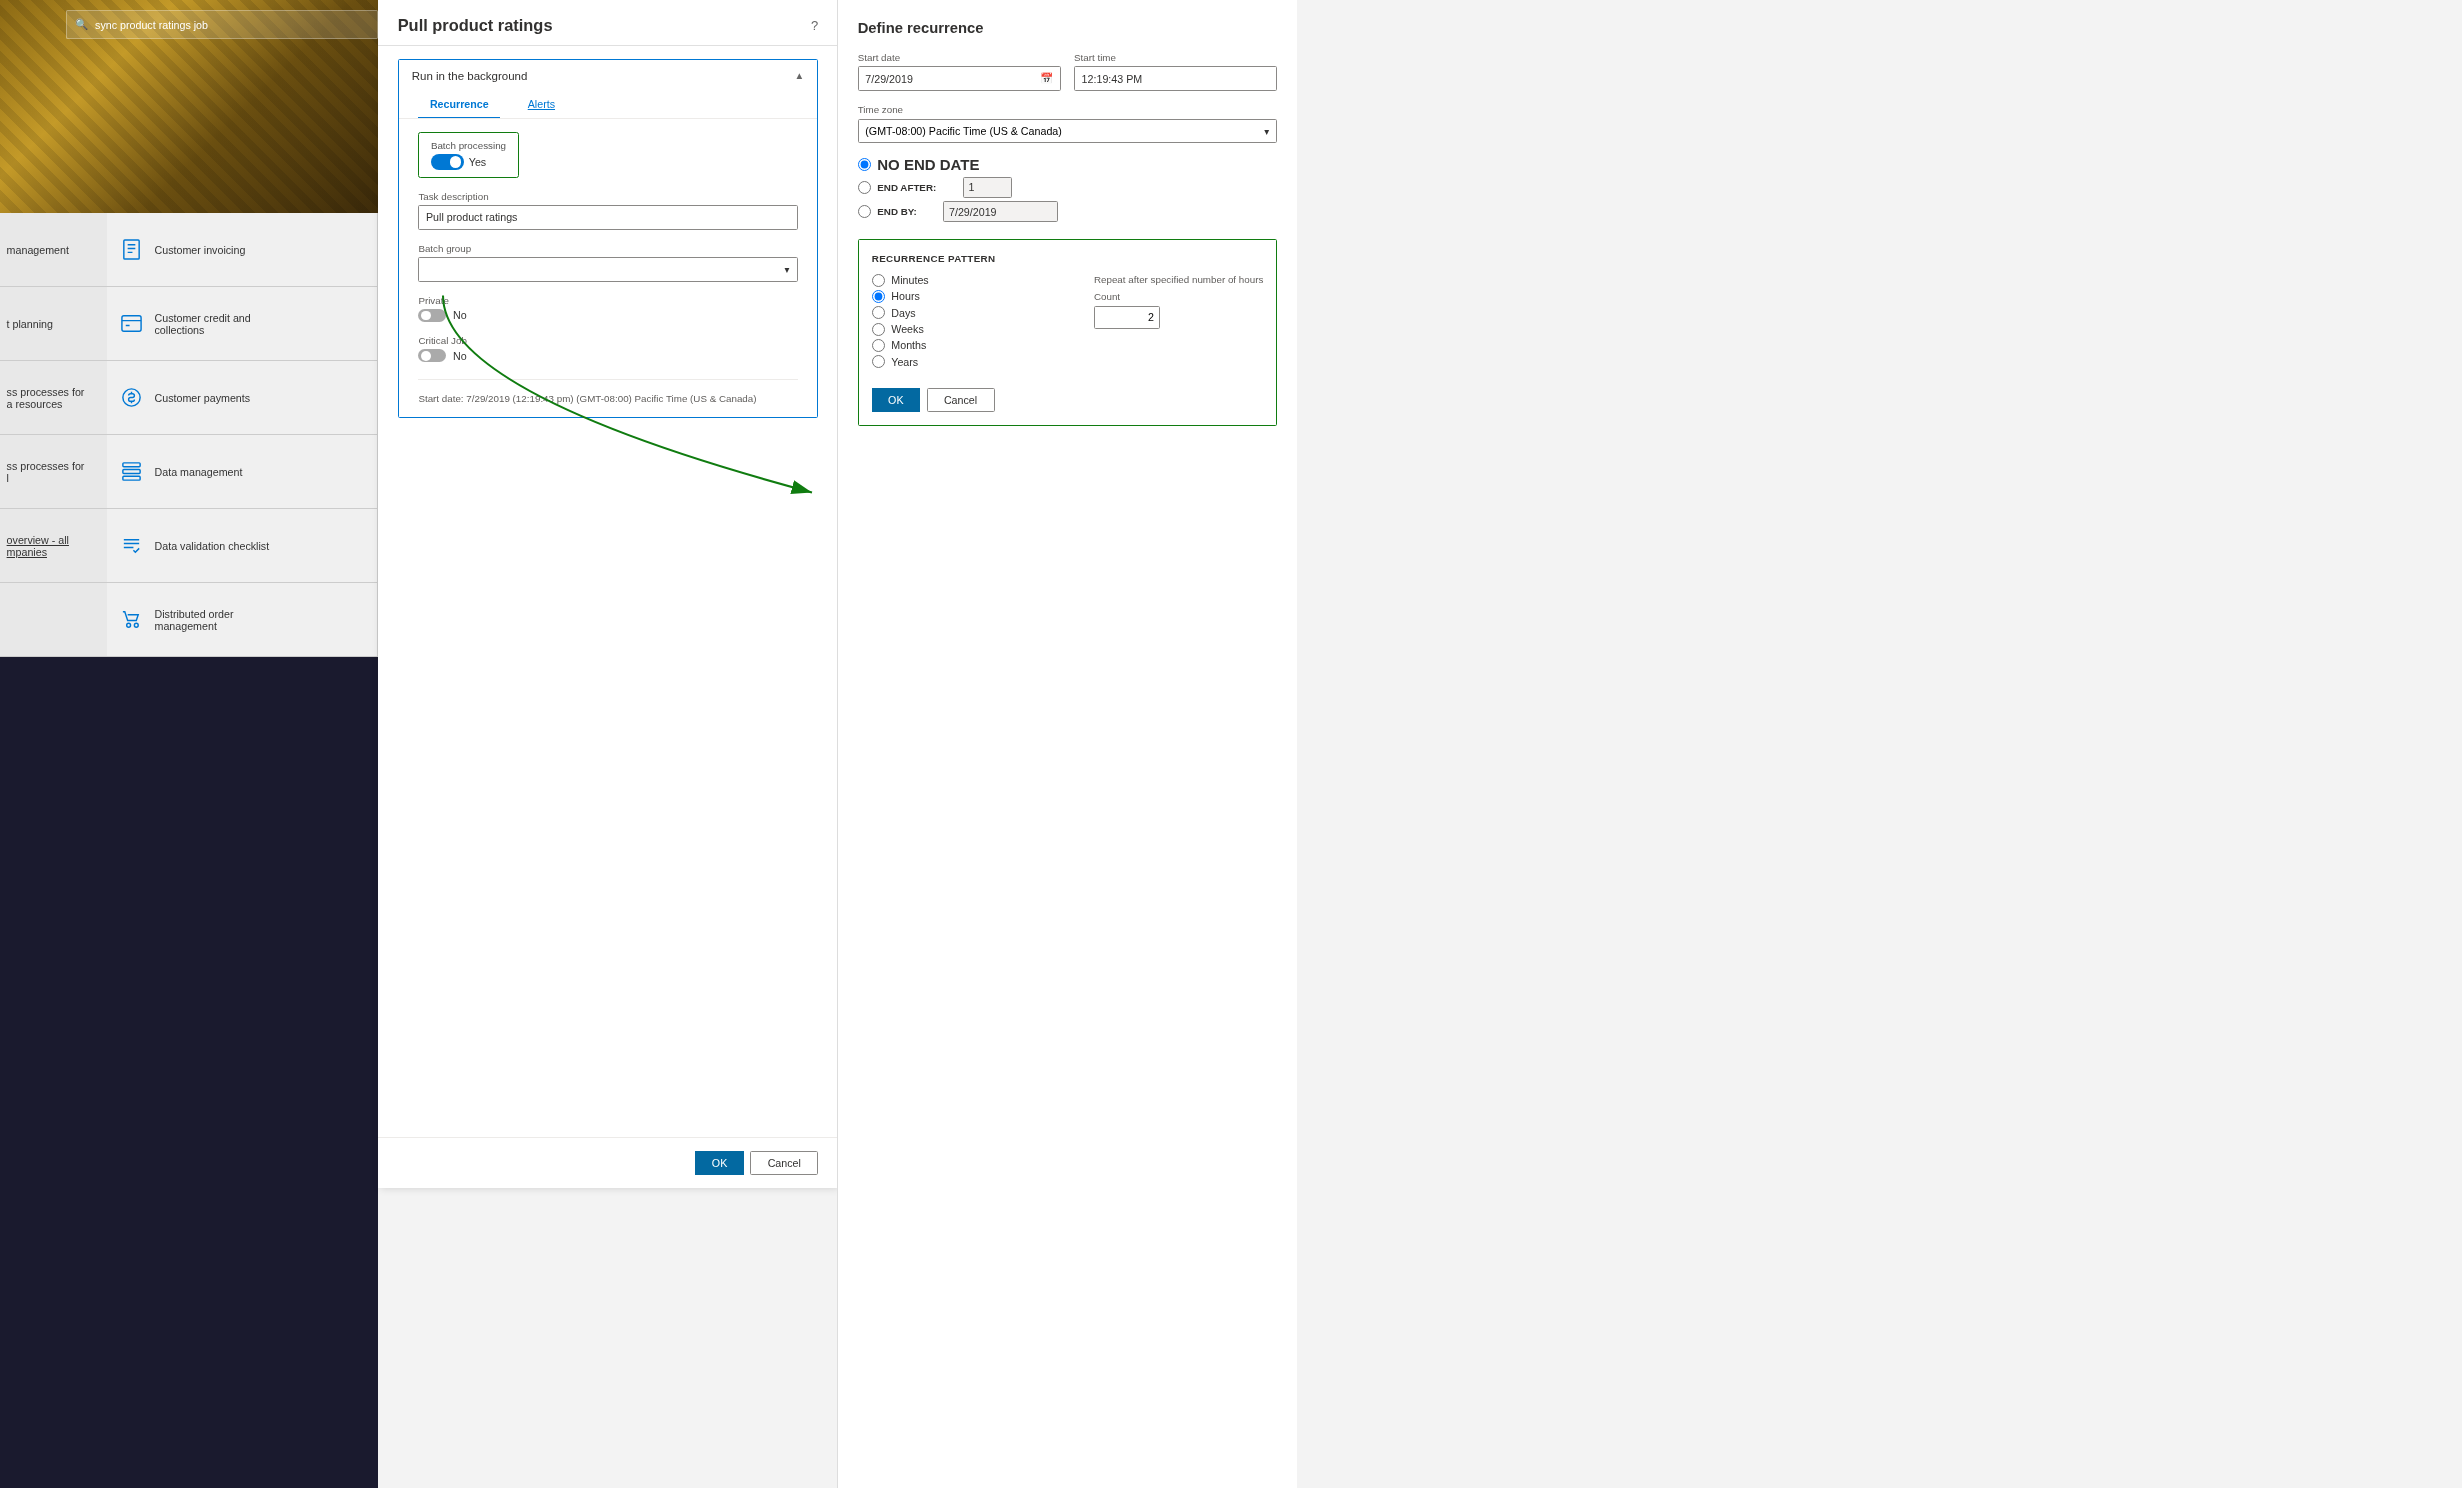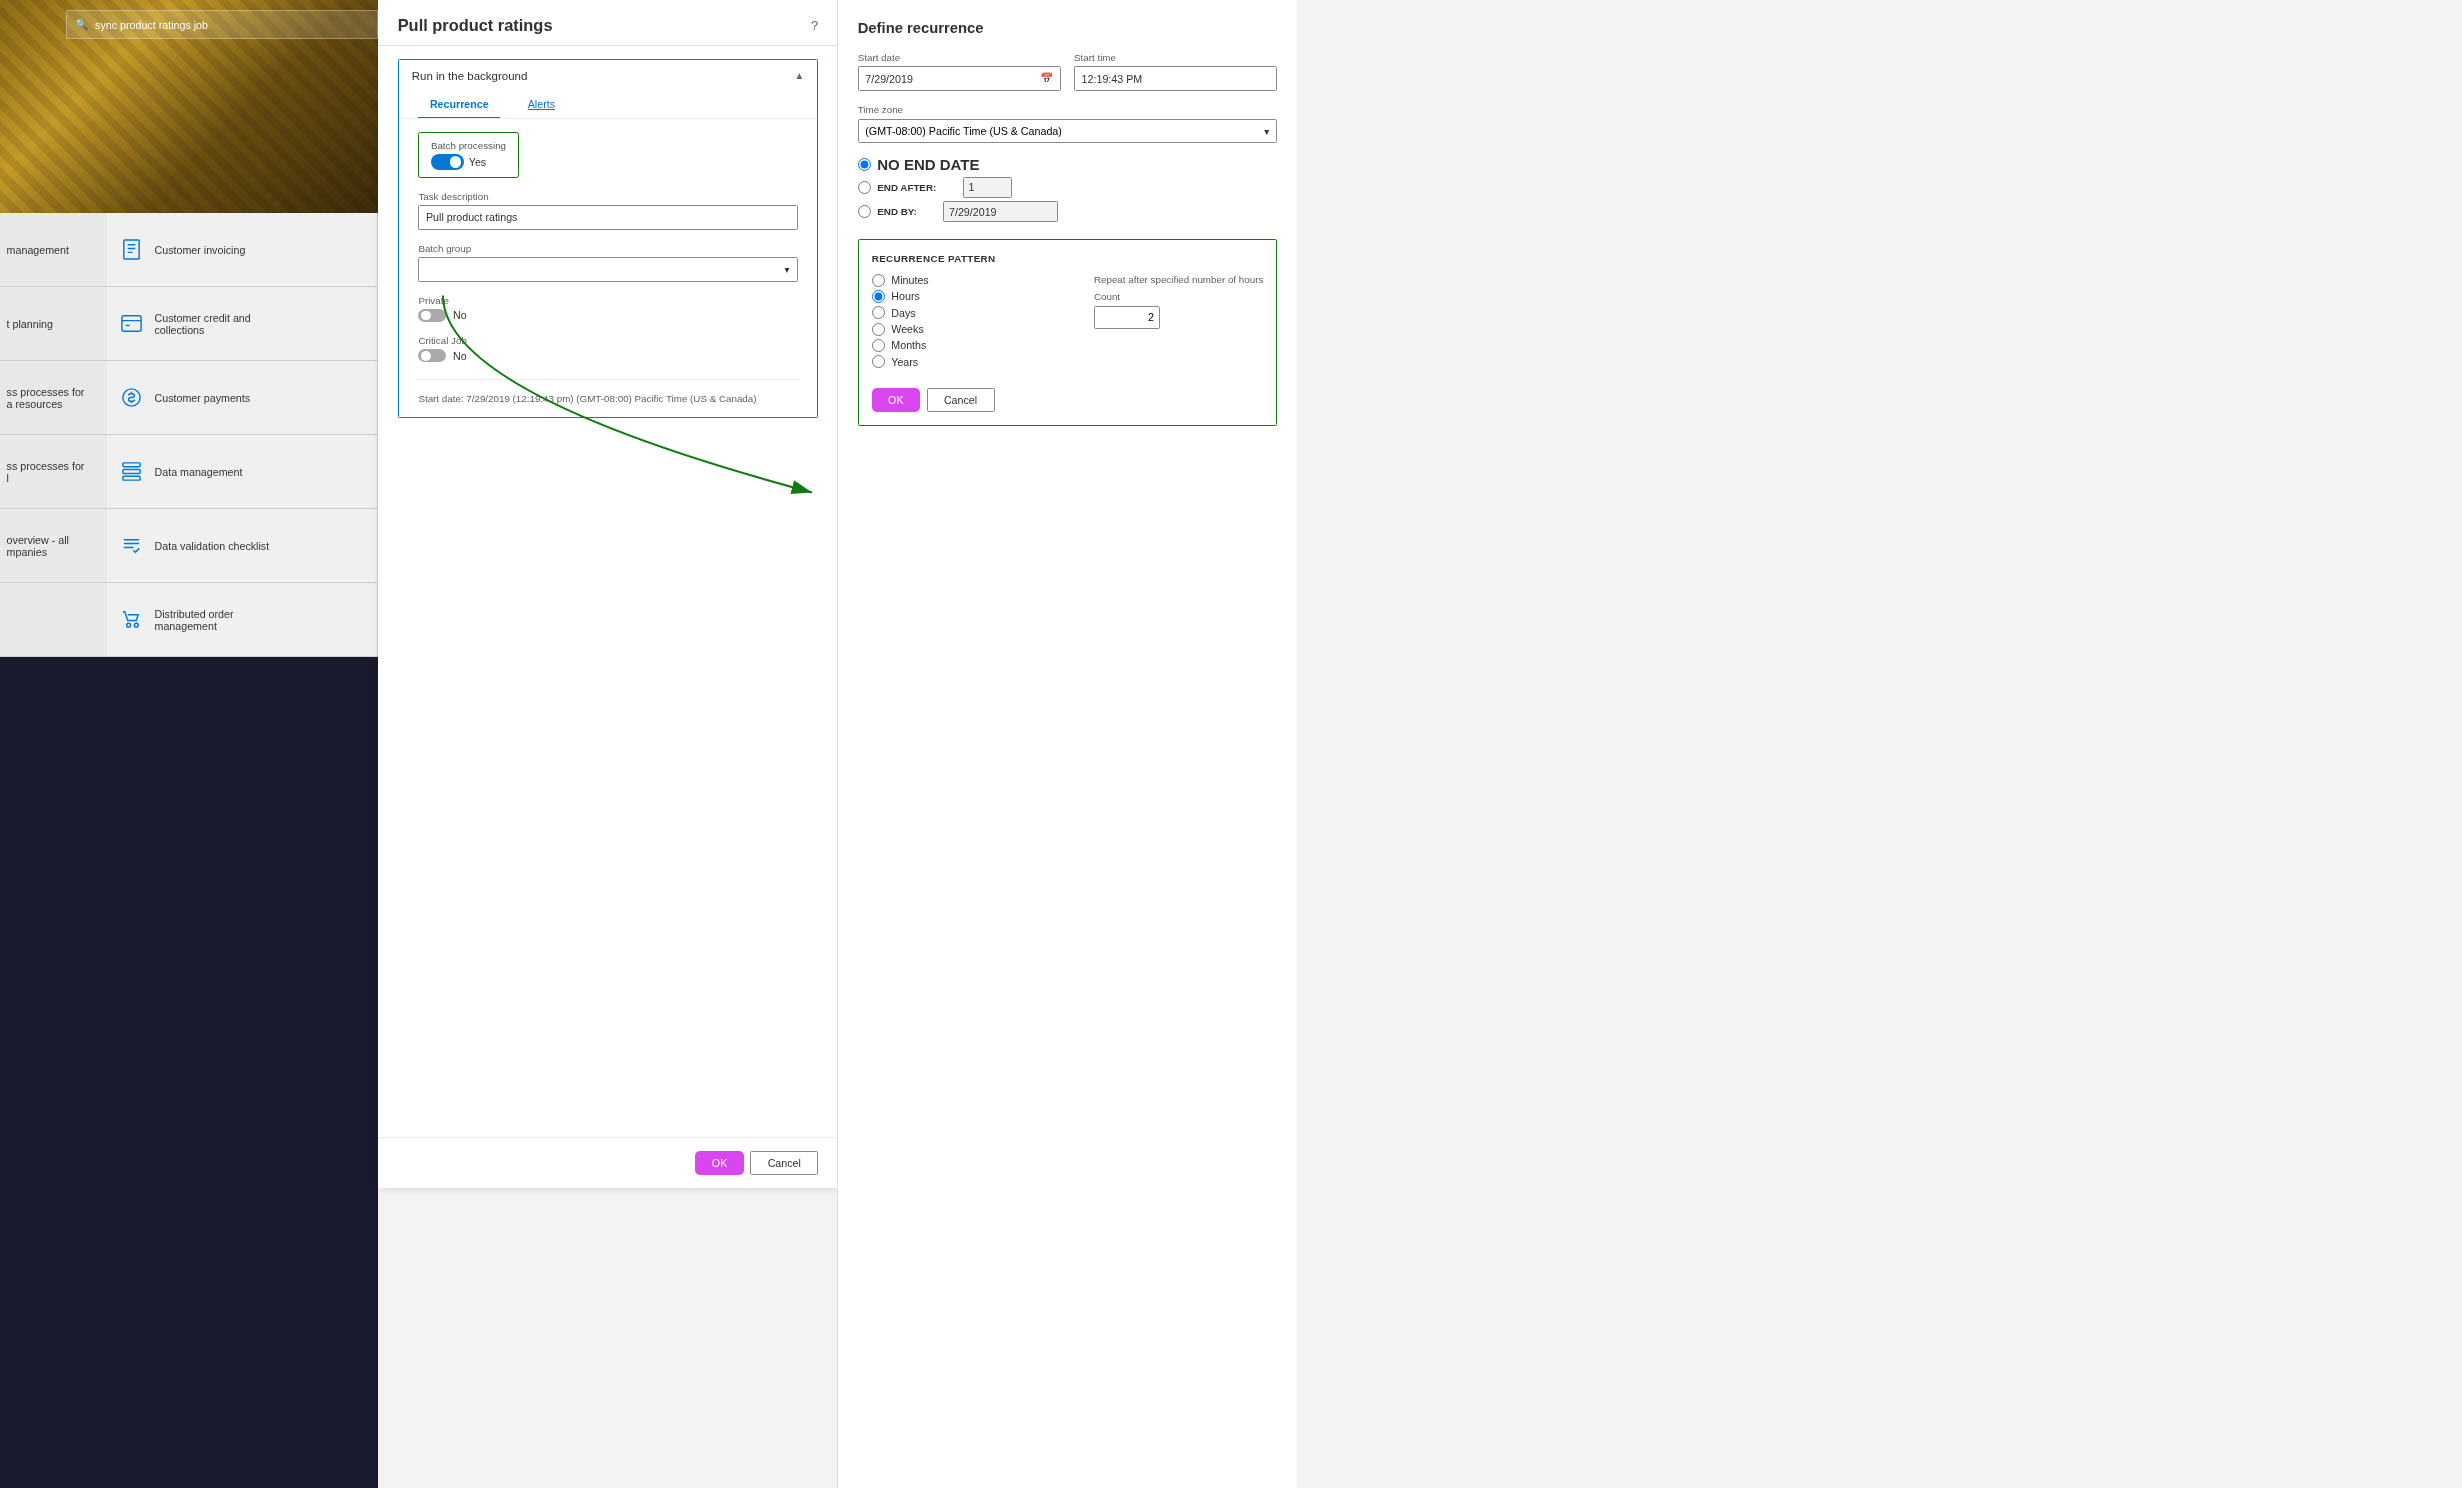--- a/index.html
+++ b/index.html
@@ -299,25 +299,25 @@
       left: 0;
       width: 100%;
       padding: 13px 19.7px;
       border-top: 0.8px solid #edebe9;
       display: flex;
       justify-content: flex-end;
       gap: 6.6px;
       background: #fff;
     }
     .btn-primary {
-      background: #d946ef;
+      background: #0369a1;
       color: #fff;
       border: none;
       padding: 4.9px 16.4px;
-      border-radius: 5px;
+      border-radius: 0;
       font-size: 10.7px;
       cursor: pointer;
     }
     .btn-secondary {
       background: #fff;
       color: #323130;
       border: 0.8px solid #8a8886;
       padding: 4.9px 16.4px;
       border-radius: 1.6px;
       font-size: 10.7px;
@@ -489,21 +489,21 @@
       <span>t planning</span>
     </div>
   <div class="left-tile" style="height:74px;">
       <span style="white-space:pre-line;">ss processes for
 a resources</span>
     </div>
   <div class="left-tile" style="height:74px;">
       <span style="white-space:pre-line;">ss processes for
 l</span>
     </div>
-  <div class="left-tile" style="height:74px;">
+  <div class="left-tile" style="height:74px;text-decoration:underline;">
       <span style="white-space:pre-line;">overview - all
 mpanies</span>
     </div>
   <div class="left-tile"></div>
 </div>
 
 <div class="mid-col">
 
   <div class="mid-tile">
     <svg class="icon-svg" viewBox="0 0 24 24" fill="none" stroke="#0078d4" stroke-width="1.5">

